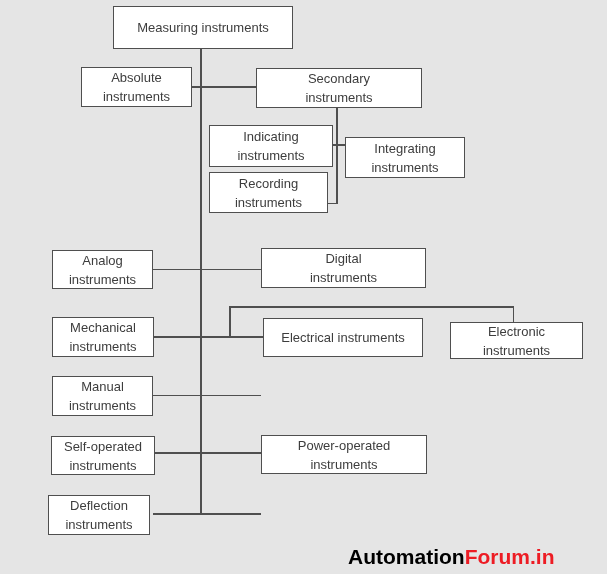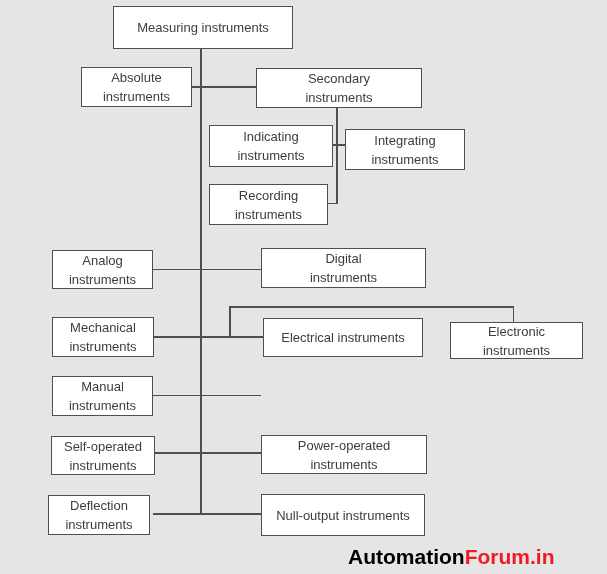--- a/index.html
+++ b/index.html
@@ -74,25 +74,25 @@
 instruments</span>
     </div>
   <div class="node" style="left:256px; top:68px;  width:166px; height:40px">
       <span>Secondary
 instruments</span>
     </div>
   <div class="node" style="left:209px; top:125px; width:124px; height:42px">
       <span>Indicating
 instruments</span>
     </div>
-  <div class="node" style="left:345px; top:129px; width:120px; height:41px">
+  <div class="node" style="left:345px; top:137px; width:120px; height:41px">
       <span>Integrating
 instruments</span>
     </div>
-  <div class="node" style="left:209px; top:184px; width:119px; height:41px">
+  <div class="node" style="left:209px; top:172px; width:119px; height:41px">
       <span>Recording
 instruments</span>
     </div>
   <div class="node" style="left:52px;  top:250px; width:101px; height:39px">
       <span>Analog
 instruments</span>
     </div>
   <div class="node" style="left:261px; top:248px; width:165px; height:40px">
       <span>Digital
 instruments</span>
@@ -117,21 +117,18 @@
 instruments</span>
     </div>
   <div class="node" style="left:261px; top:435px; width:166px; height:39px">
       <span>Power-operated
 instruments</span>
     </div>
   <div class="node" style="left:48px;  top:495px; width:102px; height:40px">
       <span>Deflection
 instruments</span>
     </div>
-  <div class="node" style="left:261px; top:494px; width:164px; height:42px">
-      <span>Null-output instruments</span>
-    </div>
 
   <div class="watermark">
     <span class="wm-black">Automation</span><span class="wm-red">Forum.in</span>
   </div>
 
 </div>
 
 </body></html>

